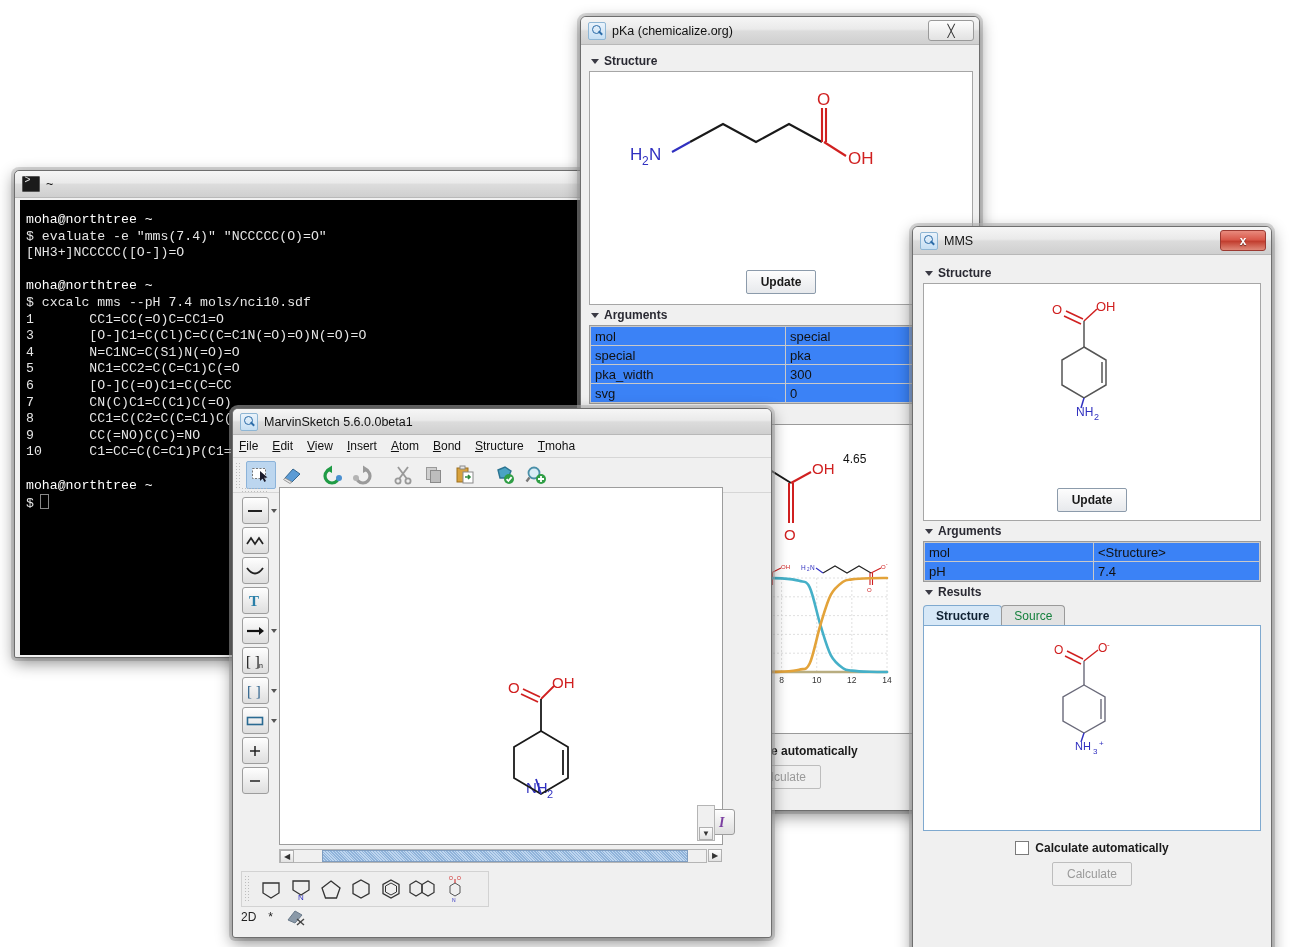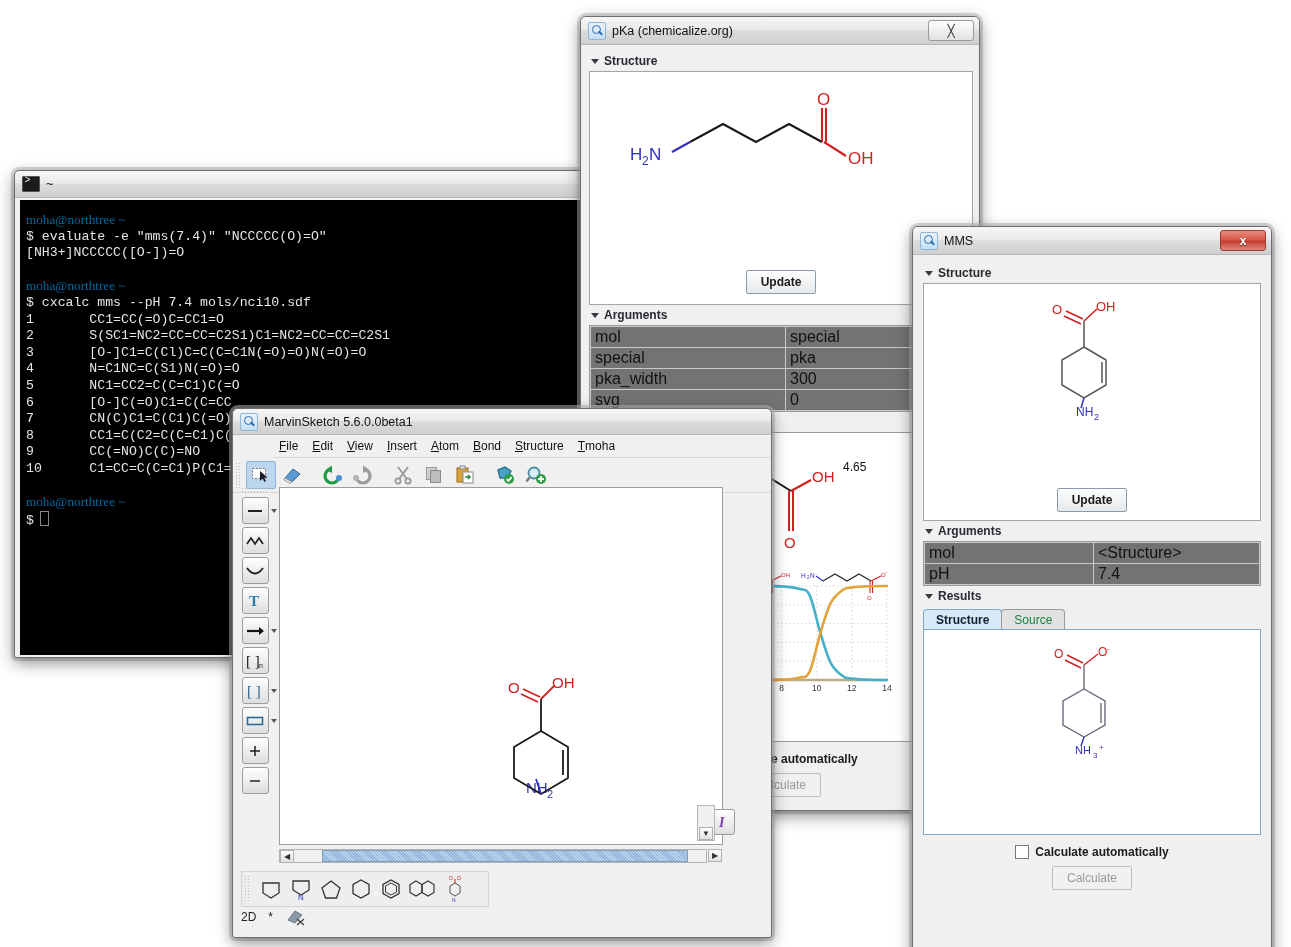--- a/index.html
+++ b/index.html
@@ -102,22 +102,22 @@
   .panel-box {
     background: #fff;
     border: 1px solid #a6a6a6;
     box-sizing: border-box;
   }
 
   
   table.args {
     border-collapse: collapse;
     width: 100%;
-    font-size: 16px;
-    background: #737373;
+    font-size: 13px;
+    background: #3b82f6;
     table-layout: fixed;
   }
   table.args td {
     border: 1px solid #c9c9c9;
     padding: 1px 4px;
     height: 16px;
     white-space: nowrap;
     overflow: hidden;
     color: #111;
   }
@@ -181,21 +181,21 @@
     box-sizing: border-box;
     padding: 12px 0 0 6px;
   }
   .tline {
     font-family: "Liberation Mono", monospace;
     font-size: 13.2px;
     line-height: 16.6px;
     color: #e6e6e6;
     white-space: pre;
   }
-  .tline.prompt { color: #0369a1; font-family: Liberation Serif, serif; }
+  .tline.prompt { color: #ffffff; }
   .cursor {
     display: inline-block;
     width: 7px; height: 13px;
     border: 1px solid #888;
     vertical-align: -2px;
     margin-left: 6px;
   }
 
   
   #pka-win { left: 580px; top: 16px; width: 400px; height: 795px; }
@@ -240,21 +240,20 @@
   #marvin { left: 232px; top: 408px; width: 540px; height: 530px; }
   #marvin .titlebar { height: 26px; }
   .menubar {
     height: 22px;
     background: #f0f0f0;
     border-bottom: 1px solid #d6d6d6;
     display: flex;
     align-items: center;
     padding-left: 6px;
     gap: 14px;
-    margin-left: 40px;
   }
   .menu-item {
     font-size: 12px;
     color: #111;
     cursor: pointer;
     white-space: nowrap;
   }
   .menu-item span.u { text-decoration: underline; }
   .tbar {
     height: 34px;
@@ -400,21 +399,20 @@
     <div class="title-text">~</div>
   </div>
   <div id="term-body">
       <div class="tline prompt">moha@northtree ~</div>
       <div class="tline">$ evaluate -e "mms(7.4)" "NCCCCC(O)=O"</div>
       <div class="tline">[NH3+]NCCCCC([O-])=O</div>
       <div class="tline">&nbsp;</div>
       <div class="tline prompt">moha@northtree ~</div>
       <div class="tline">$ cxcalc mms --pH 7.4 mols/nci10.sdf</div>
       <div class="tline">1       CC1=CC(=O)C=CC1=O</div>
-      <div class="tline">2       S(SC1=NC2=CC=CC=C2S1)C1=NC2=CC=CC=C2S1</div>
       <div class="tline">3       [O-]C1=C(Cl)C=C(C=C1N(=O)=O)N(=O)=O</div>
       <div class="tline">4       N=C1NC=C(S1)N(=O)=O</div>
       <div class="tline">5       NC1=CC2=C(C=C1)C(=O</div>
       <div class="tline">6       [O-]C(=O)C1=C(C=CC</div>
       <div class="tline">7       CN(C)C1=C(C1)C(=O)</div>
       <div class="tline">8       CC1=C(C2=C(C=C1)C(=</div>
       <div class="tline">9       CC(=NO)C(C)=NO</div>
       <div class="tline">10      C1=CC=C(C=C1)P(C1=</div>
       <div class="tline">&nbsp;</div>
       <div class="tline prompt">moha@northtree ~</div>

